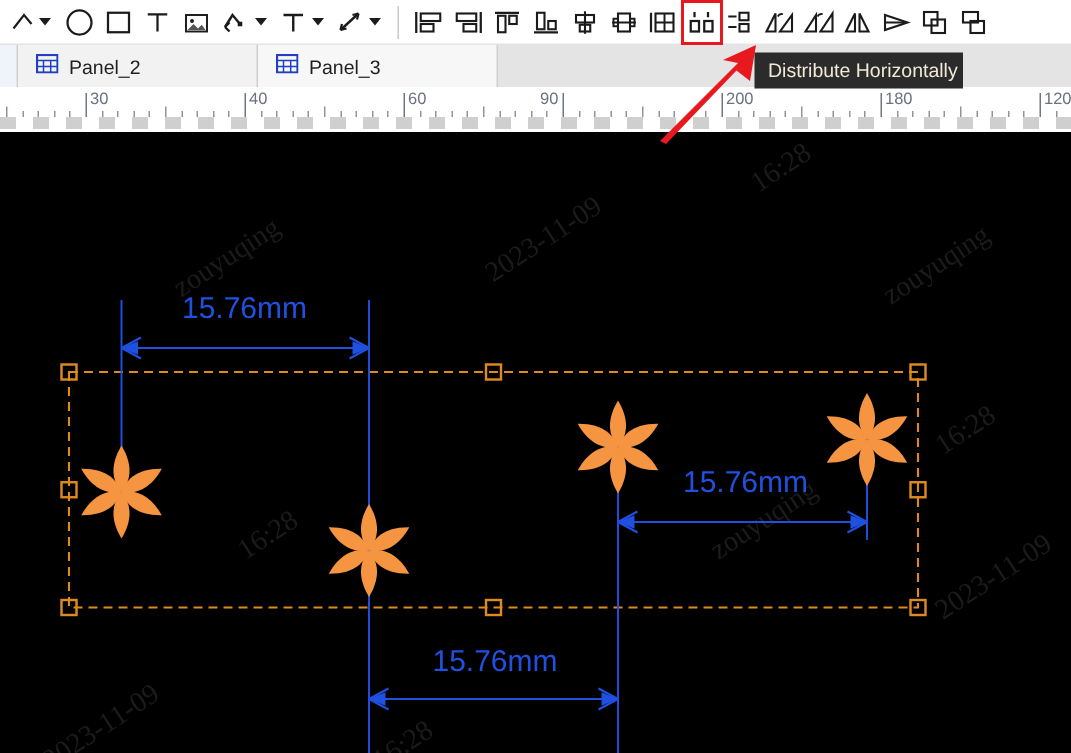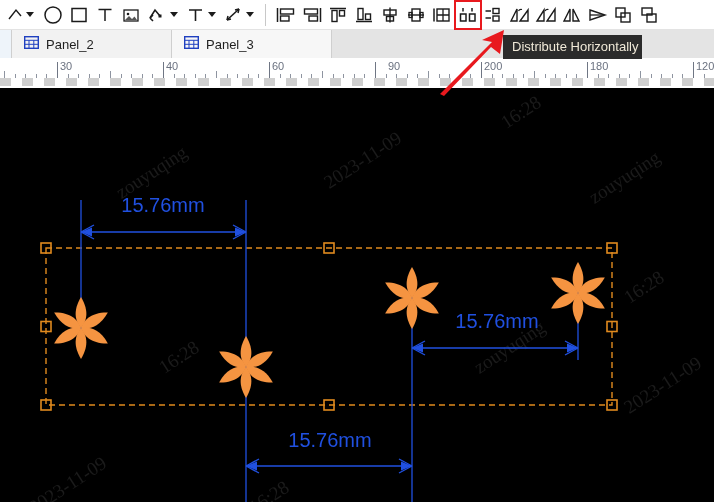--- a/index.html
+++ b/index.html
@@ -430,21 +430,21 @@
         <div class="rtick minor" style="left: 661px;"></div>
         <div class="rtick minor" style="left: 672px;"></div>
         <div class="rtick minor" style="left: 682px;"></div>
         <div class="rtick major" style="left: 693px;"></div>
         <div class="rtick minor" style="left: 704px;"></div>
       </div>
     <div id="rulerLabels">
         <div class="rlabel" style="left: 57px;">30</div>
         <div class="rlabel" style="left: 163px;">40</div>
         <div class="rlabel" style="left: 269px;">60</div>
-        <div class="rlabel" style="left: 385px;">90</div>
+        <div class="rlabel" style="left: 357px;">90</div>
         <div class="rlabel" style="left: 481px;">200</div>
         <div class="rlabel" style="left: 587px;">180</div>
         <div class="rlabel" style="left: 693px;">120</div>
       </div>
     <div id="rulerCheck"></div>
   </div>
 
   <div id="canvas">
     <div id="watermarks">
         <div class="wm" style="left: 112px; top: 97px; transform: rotate(-33deg);">zouyuqing</div>

